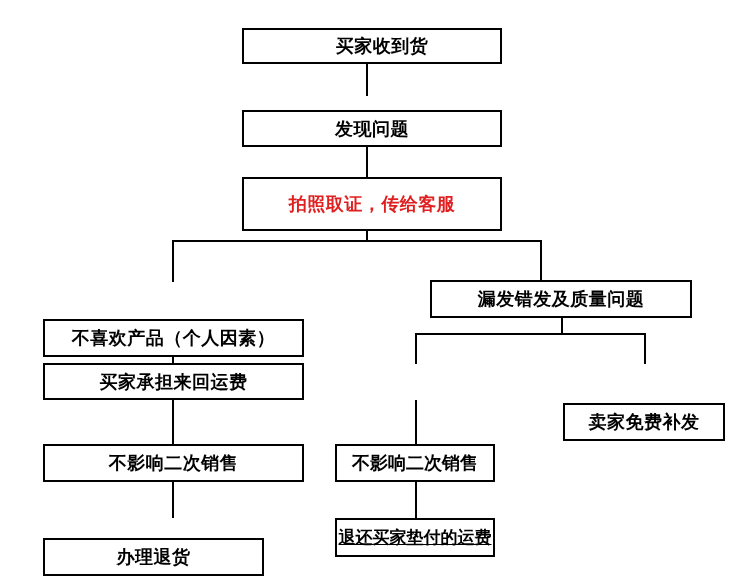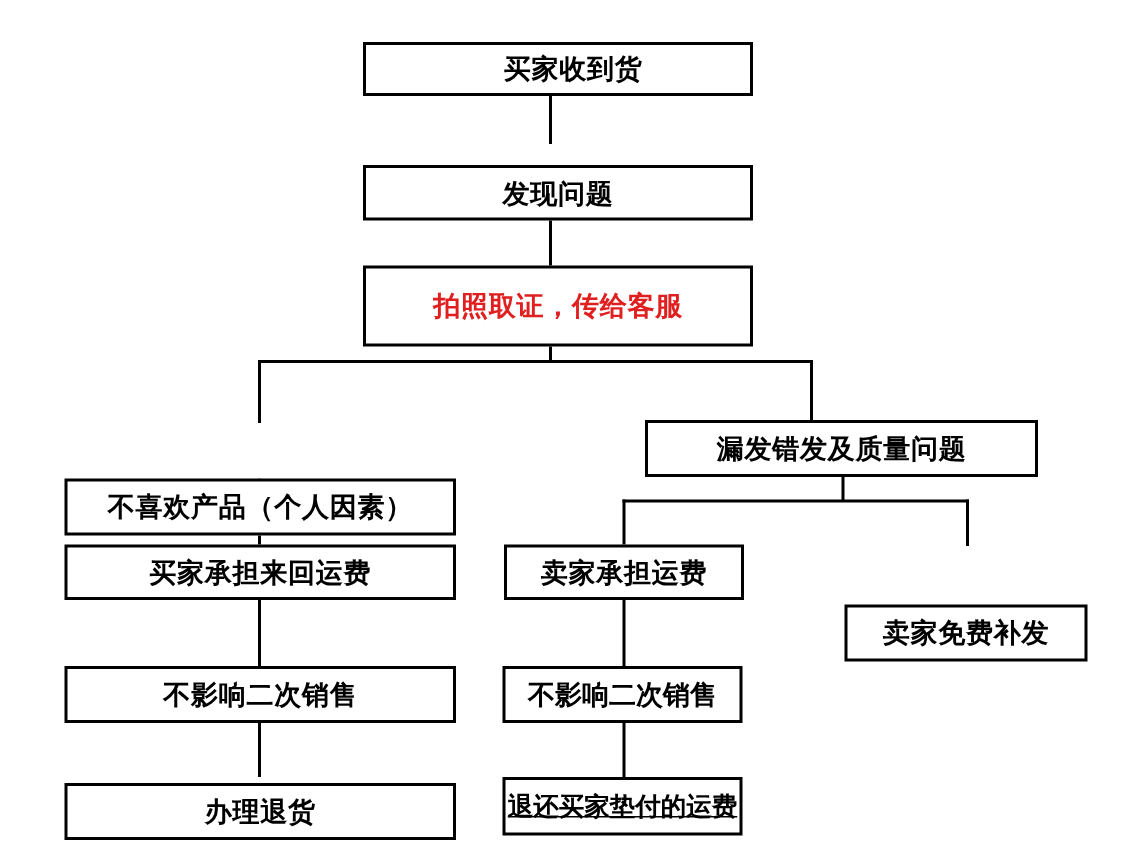--- a/index.html
+++ b/index.html
@@ -42,21 +42,21 @@
   .n1  { left:242px; top:28px;  width:260px; height:36px;padding-left:20px; }
   .n2  { left:242px; top:95px;  width:260px; height:37px;margin-top:15px; }
   .n3  { left:242px; top:177px; width:260px; height:54px; }
   .n4  { left:43px;  top:279px; width:261px; height:38px;margin-top:40px; }
   .n5  { left:430px; top:280px; width:262px; height:38px; }
   .n6  { left:43px;  top:363px; width:261px; height:37px; }
   .n7  { left:336px; top:363px; width:160px; height:37px; }
   .n8  { left:563px; top:363px; width:162px; height:38px;margin-top:40px; }
   .n9  { left:43px;  top:444px; width:261px; height:38px; }
   .n10 { left:335px; top:444px; width:160px; height:38px; letter-spacing:0; }
-  .n11 { left:43px;  top:522px; width:261px; height:38px; }
+  .n11 { left:43px;  top:538px; width:221px; height:38px; }
   .n12 { left:335px; top:518px; width:160px; height:39px; letter-spacing:0; font-size:17px;text-decoration:underline; }
 
   
   .l1  { left:366px; top:50px;  height:46px; }
   .l2  { left:366px; top:132px; height:46px; }
   .l3  { left:366px; top:215px; height:26px; }
   .l4  { left:172px; top:240px; width:370px; }
   .l5  { left:172px; top:240px; height:42px; }
   .l6  { left:540px; top:240px; height:41px; }
   .l7  { left:172px; top:319px; height:45px; }
@@ -89,20 +89,19 @@
   <div class="line vl l13" style="background: rgb(0, 0, 0);"></div>
   <div class="line vl l14" style="background: rgb(0, 0, 0);"></div>
   <div class="line vl l15" style="background: rgb(0, 0, 0);"></div>
 
   <div class="node n1">买家收到货</div>
   <div class="node n2">发现问题</div>
   <div class="node n3" style="color: rgb(224, 32, 32);">拍照取证，传给客服</div>
   <div class="node n4">不喜欢产品（个人因素）</div>
   <div class="node n5">漏发错发及质量问题</div>
   <div class="node n6">买家承担来回运费</div>
-  <div class="node n7">卖家承担运费</div>
   <div class="node n8">卖家免费补发</div>
   <div class="node n9">不影响二次销售</div>
   <div class="node n10">不影响二次销售</div>
   <div class="node n11">办理退货</div>
   <div class="node n12">退还买家垫付的运费</div>
 
 </div>
 
 </body></html>

